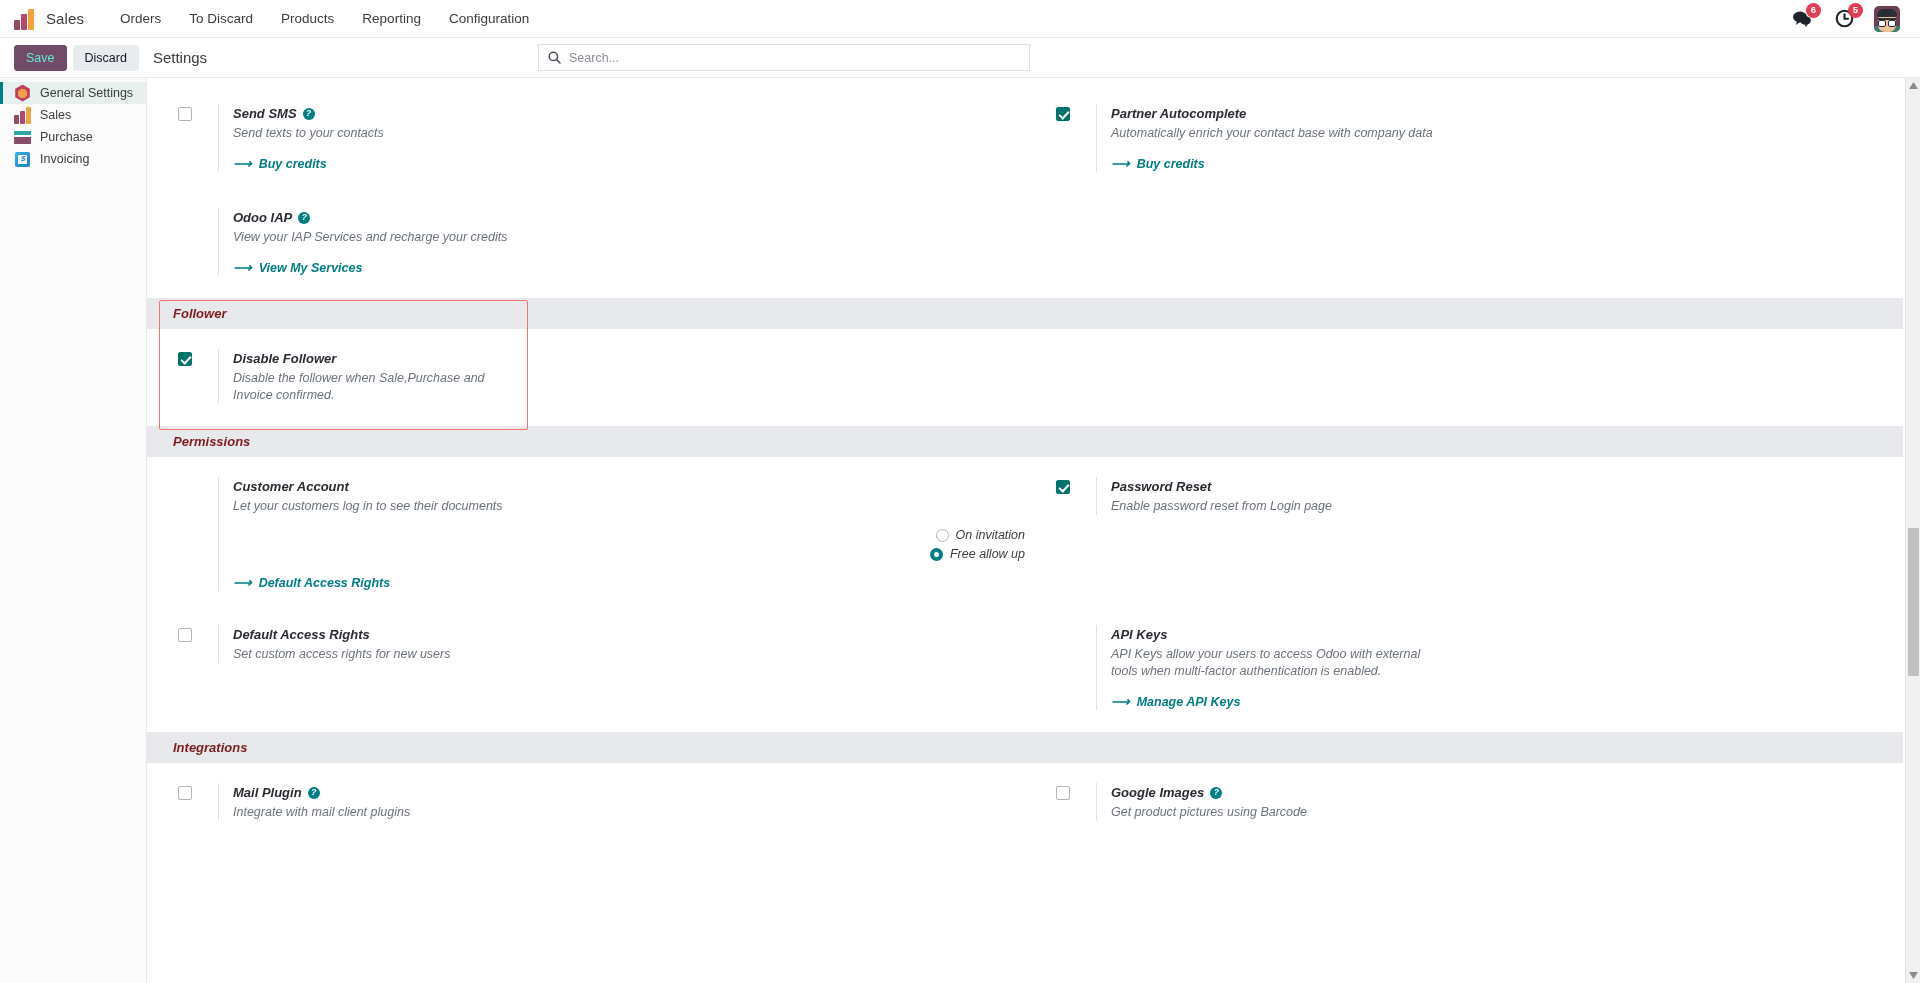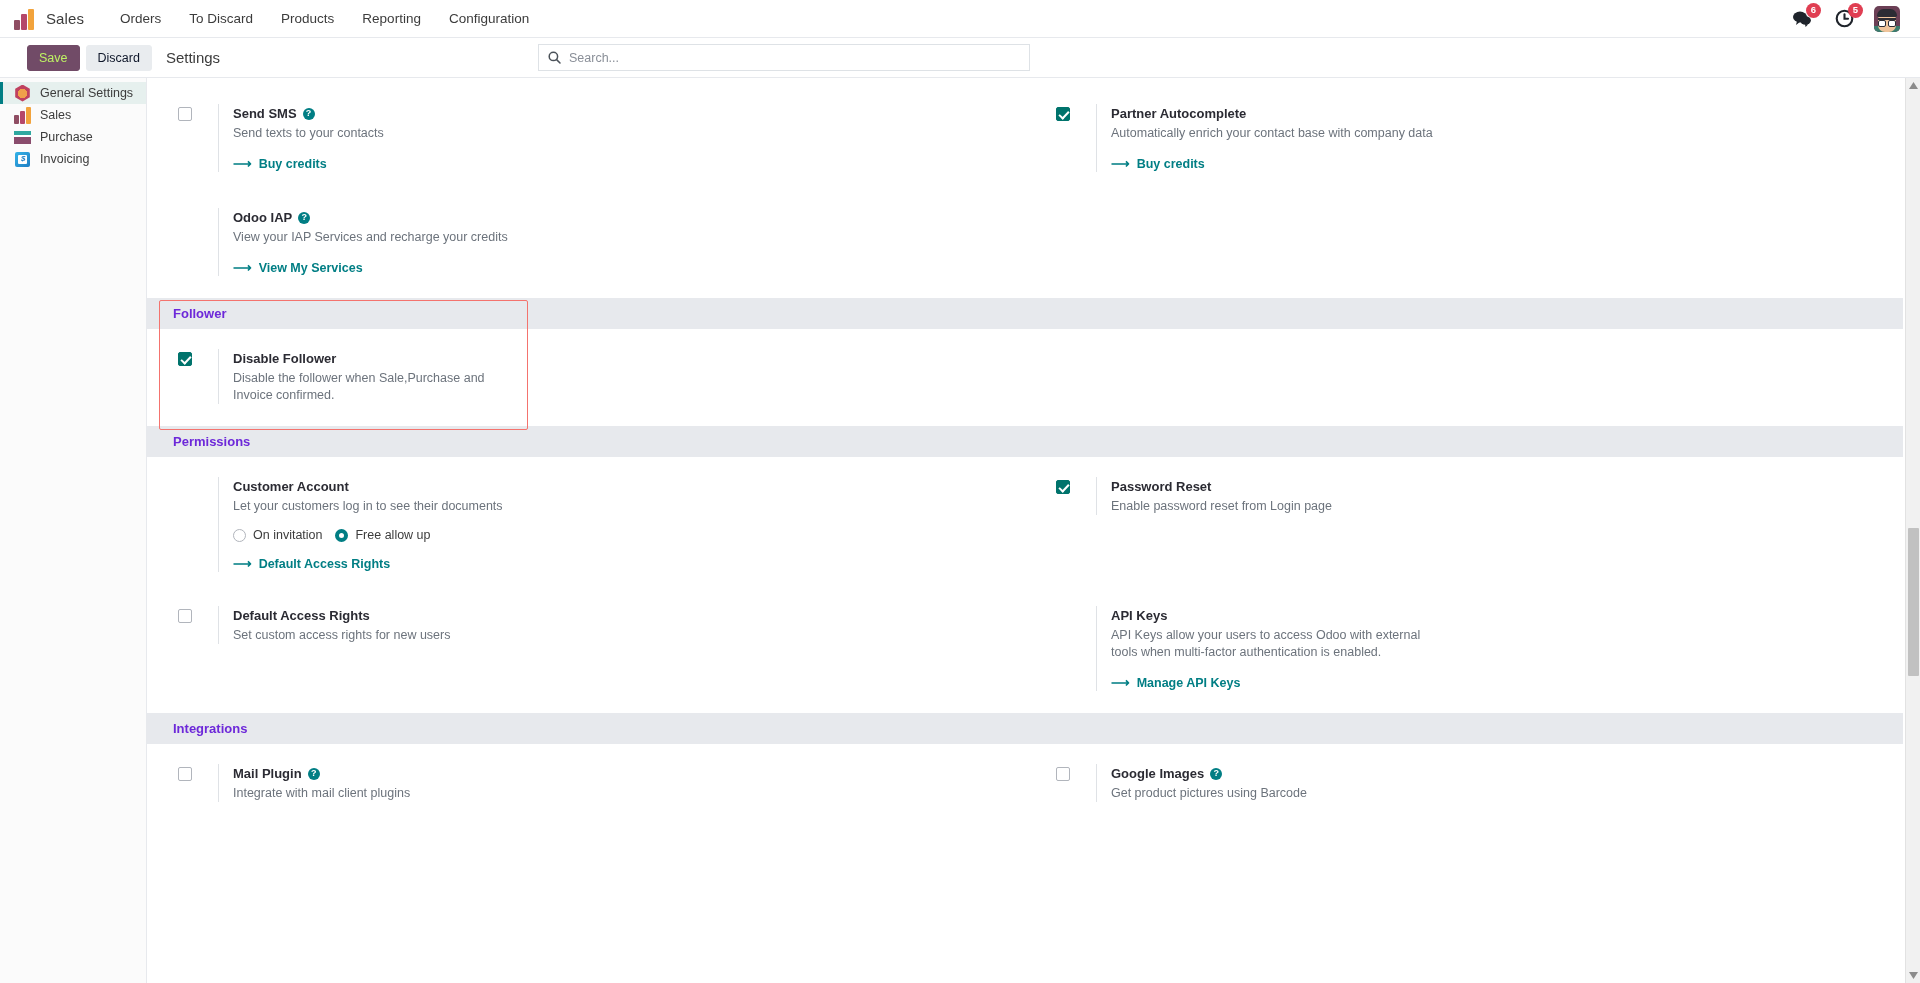--- a/index.html
+++ b/index.html
@@ -54,21 +54,21 @@
 
   
   .control-panel {
     height: 40px; background: #fff; display: flex; align-items: center;
     padding: 0 14px; border-bottom: 1px solid #e7e9ed; position: relative;
   }
   .btn {
     font-size: 12.5px; border-radius: 3px; padding: 4px 11px; cursor: pointer;
     border: 1px solid transparent; line-height: 16px; font-weight: 400;
   }
-  .btn-save { background: #714b67; color: #bef264; border-color: #714b67; margin-left: 13px; }
+  .btn-save { background: #714b67; color: #5eead4; border-color: #714b67; }
   .btn-discard { background: #e9ecef; color: #0f172a; border-color: #e9ecef; margin-left: 6px; }
   .cp-title { font-size: 15px; color: #3c3c3c; margin-left: 14px; }
   .searchbar {
     position: absolute; left: 538px; top: 6px; width: 492px; height: 27px;
     border: 1px solid #dee2e6; border-radius: 0; background: #fff;
     display: flex; align-items: center; padding: 0 9px; cursor: text;
   }
   .searchbar svg { margin-right: 8px; flex: 0 0 auto; }
   .search-ph { font-size: 12.5px; color: #8a8f98; }
 
@@ -104,25 +104,25 @@
   .ic-inv { position: relative; }
   .ic-inv .sq { position: absolute; left: 1px; top: 1px; width: 15px; height: 15px;
                 background: linear-gradient(135deg,#34b3e8,#1f7ec4); border-radius: 2px; }
   .ic-inv .doc { position: absolute; left: 4px; top: 4px; width: 9px; height: 9px; background: #fff; border-radius: 1px; }
   .ic-inv .s { position: absolute; left: 7px; top: 4.5px; font-size: 8px; color: #1f7ec4; font-weight: 700; line-height: 8px; }
 
   
   .content {
     flex: 1 1 auto; background: #fff; overflow: hidden; position: relative;
   }
-  .content-inner { width: 1756px; }
+  .content-inner { width: 1756px; font-style: italic; }
 
   .sec-header {
     background: #e7e9ed; height: 31px; display: flex; align-items: center;
-    padding-left: 26px; font-size: 13px; font-weight: 700; color: #6d28d9;
+    padding-left: 26px; font-size: 13px; font-weight: 700; color: #7f1d1d;
   }
   .sec-body { padding: 14px 0 16px 0; }
 
   .row2 { display: flex; }
   .col { width: 50%; padding-left: 31px; }
 
   .setting {
     display: flex; padding: 6px 0 6px 0; position: relative;
   }
   .chk-wrap { width: 40px; flex: 0 0 40px; padding-top: 3px; display: flex; justify-content: flex-start; }
@@ -144,21 +144,21 @@
   .help-ico {
     width: 12px; height: 12px; border-radius: 50%; background: #017e84; color: #fff;
     font-size: 9px; font-weight: 700; display: inline-flex; align-items: center;
     justify-content: center; cursor: pointer; line-height: 1;
   }
   .set-link {
     display: inline-flex; align-items: center; gap: 7px; font-size: 12.5px;
     color: #017e84; font-weight: 700; margin-top: 14px; cursor: pointer; text-decoration: none;
   }
   .set-link .arr { font-size: 13px; }
-  .radios { display: flex; align-items: flex-start; gap: 13px; margin-top: 13px; }
+  .radios { display: flex; align-items: flex-end; gap: 5px; margin-top: 13px; flex-direction: column; }
   .radio-opt { display: flex; align-items: center; gap: 7px; cursor: pointer; font-size: 12.5px; color: #3c3c3c; }
   .rad {
     width: 13px; height: 13px; border-radius: 50%; border: 1px solid #b1b5bc;
     background: #fff; position: relative; flex: 0 0 auto;
   }
   .rad.on { border: 4px solid #017e84; background: #fff; }
 
   
   .hl-box {
     position: absolute; left: 159px; top: 300px; width: 369px; height: 130px;

